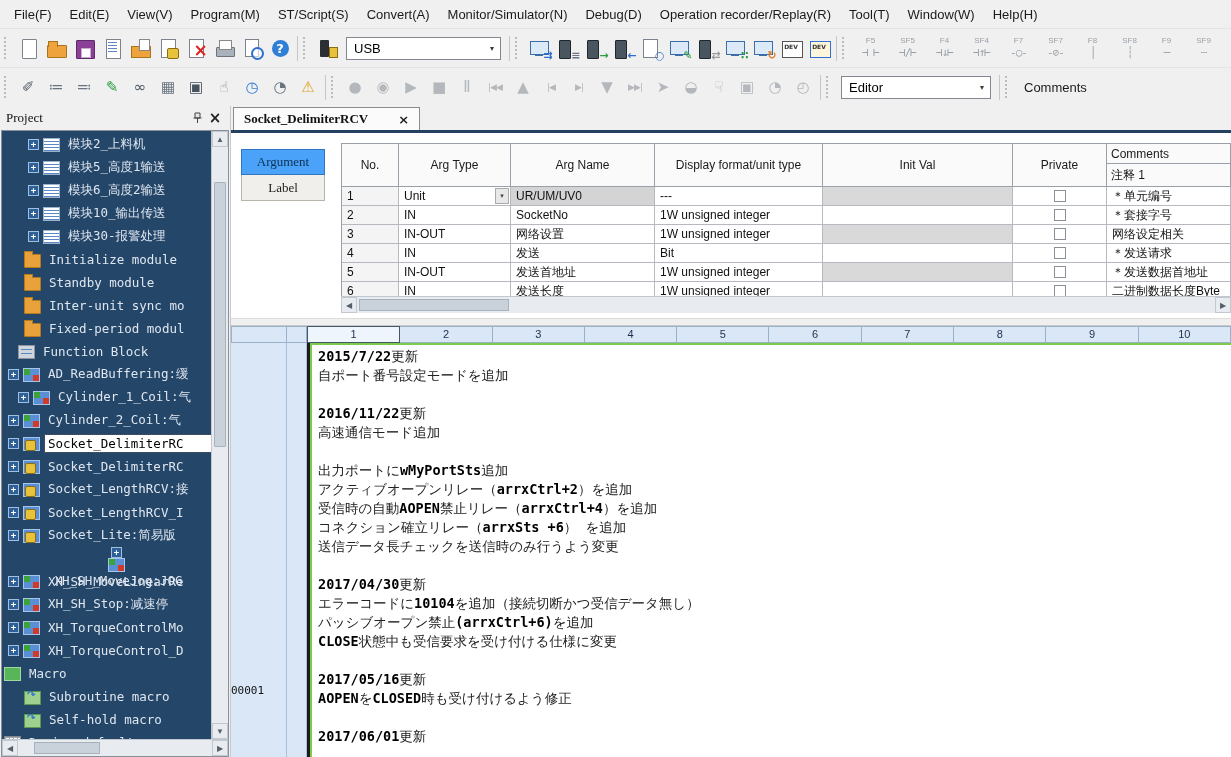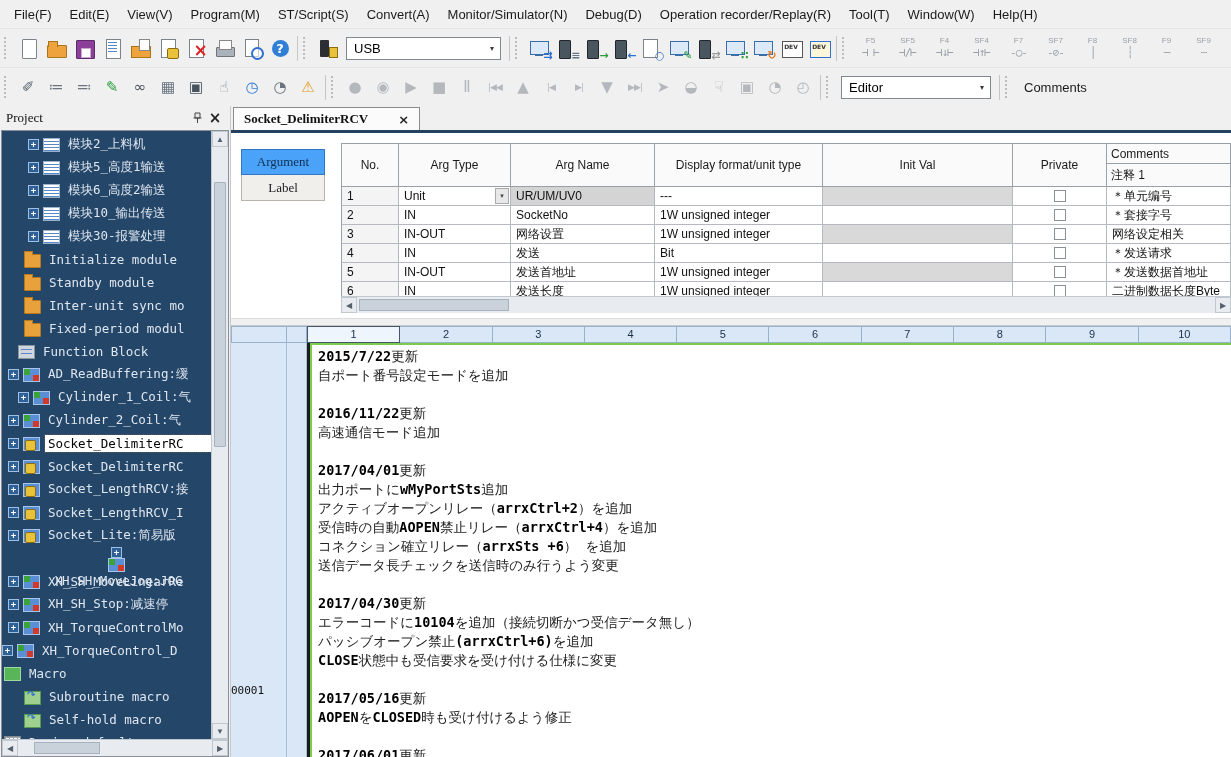--- a/index.html
+++ b/index.html
@@ -510,21 +510,21 @@
           <div class="trow" style="padding-left: 6px;">
             <span class="exp"></span>
             <span class="ti ti-fb"></span>
             <span class="tlab">XH_SH_Stop:减速停</span>
           </div>
           <div class="trow" style="padding-left: 6px;">
             <span class="exp"></span>
             <span class="ti ti-fb"></span>
             <span class="tlab">XH_TorqueControlMo</span>
           </div>
-          <div class="trow" style="">
+          <div class="trow" style="padding-left: 6px;">
             <span class="exp"></span>
             <span class="ti ti-fb"></span>
             <span class="tlab">XH_TorqueControl_D</span>
           </div>
           <div class="trow" style="padding-left: 2px;">
             <span class="ti ti-block-green"></span>
             <span class="tlab">Macro</span>
           </div>
           <div class="trow" style="padding-left: 22px;">
             <span class="ti ti-folder-arrow"></span>
@@ -682,21 +682,20 @@
       <div class="lg2"></div>
       <div class="lrail"></div>
       <div id="edcontent">
         <div id="edlines">
             <div class="line"><b>2015/7/22</b><span>更新</span></div>
             <div class="line"><span>自ポート番号設定モードを追加</span></div>
             <div class="line">&nbsp;</div>
             <div class="line"><b>2016/11/22</b><span>更新</span></div>
             <div class="line"><span>高速通信モード追加</span></div>
             <div class="line">&nbsp;</div>
-            <div class="line"><b>2017/04/01</b><span>更新</span></div>
             <div class="line"><span>出力ポートに</span><b>wMyPortSts</b><span>追加</span></div>
             <div class="line"><span>アクティブオープンリレー（</span><b>arrxCtrl+2</b><span>）を追加</span></div>
             <div class="line"><span>受信時の自動</span><b>AOPEN</b><span>禁止リレー（</span><b>arrxCtrl+4</b><span>）を追加</span></div>
             <div class="line"><span>コネクション確立リレー（</span><b>arrxSts</b><span> </span><b>+6</b><span>） を追加</span></div>
             <div class="line"><span>送信データ長チェックを送信時のみ行うよう変更</span></div>
             <div class="line">&nbsp;</div>
             <div class="line"><b>2017/04/30</b><span>更新</span></div>
             <div class="line"><span>エラーコードに</span><b>10104</b><span>を追加（接続切断かつ受信データ無し）</span></div>
             <div class="line"><span>パッシブオープン禁止</span><b>(arrxCtrl+6)</b><span>を追加</span></div>
             <div class="line"><b>CLOSE</b><span>状態中も受信要求を受け付ける仕様に変更</span></div>

